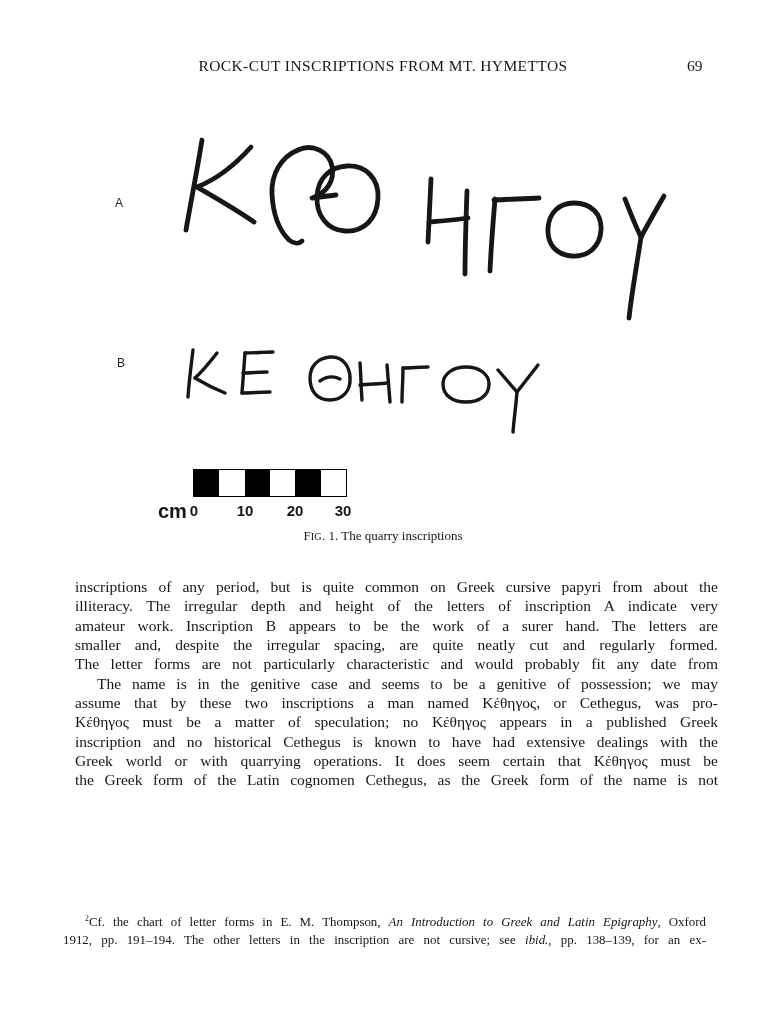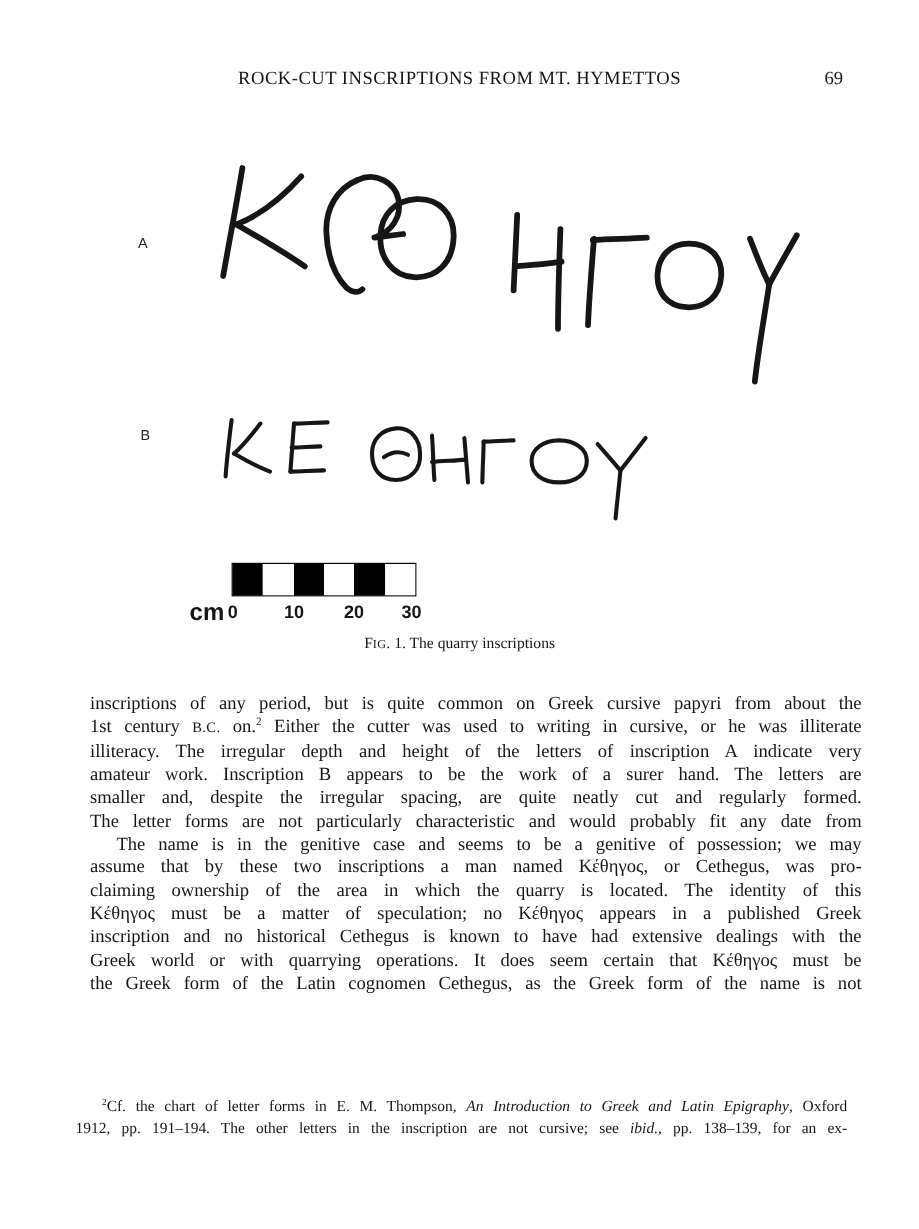--- a/index.html
+++ b/index.html
@@ -106,30 +106,28 @@
 <span id="tick-0" class="scale-tick">0</span>
 <span id="tick-1" class="scale-tick">10</span>
 <span id="tick-2" class="scale-tick">20</span>
 <span id="tick-3" class="scale-tick">30</span>
 
 <div id="caption"><span>F</span><span class="s-sc2">IG</span><span>. 1. The quarry inscriptions</span></div>
 
 <div id="body-text">
   <div>
       <div class="tline"><span>inscriptions of any period, but is quite common on Greek cursive papyri from about the</span></div>
-      <div class="tline"><span>1st century </span><span class="s-sc2">B.C.</span><span> on.</span><span class="s-sup">2</span><span> Either the cutter was used to writing in cursive, or he was illiterate</span></div>
       <div class="tline"><span>illiteracy. The irregular depth and height of the letters of inscription A indicate very</span></div>
       <div class="tline"><span>amateur work. Inscription B appears to be the work of a surer hand. The letters are</span></div>
       <div class="tline"><span>smaller and, despite the irregular spacing, are quite neatly cut and regularly formed.</span></div>
       <div class="tline"><span>The letter forms are not particularly characteristic and would probably fit any date from</span></div>
     </div>
   <div class="indent-first">
       <div class="tline"><span>The name is in the genitive case and seems to be a genitive of possession; we may</span></div>
       <div class="tline"><span>assume that by these two inscriptions a man named </span><span class="s-gk">Κέθηγος</span><span>, or Cethegus, was pro-</span></div>
-      <div class="tline"><span>claiming ownership of the area in which the quarry is located. The identity of this</span></div>
       <div class="tline"><span class="s-gk">Κέθηγος</span><span> must be a matter of speculation; no </span><span class="s-gk">Κέθηγος</span><span> appears in a published Greek</span></div>
       <div class="tline"><span>inscription and no historical Cethegus is known to have had extensive dealings with the</span></div>
       <div class="tline"><span>Greek world or with quarrying operations. It does seem certain that </span><span class="s-gk">Κέθηγος</span><span> must be</span></div>
       <div class="tline"><span>the Greek form of the Latin cognomen Cethegus, as the Greek form of the name is not</span></div>
     </div>
 </div>
 
 <div id="footnote" class="indent-first">
     <div class="tline"><span class="s-sup">2</span><span>Cf. the chart of letter forms in E. M. Thompson, </span><span class="s-i">An Introduction to Greek and Latin Epigraphy</span><span>, Oxford</span></div>
     <div class="tline"><span>1912, pp. 191–194. The other letters in the inscription are not cursive; see </span><span class="s-i">ibid.</span><span>, pp. 138–139, for an ex-</span></div>

